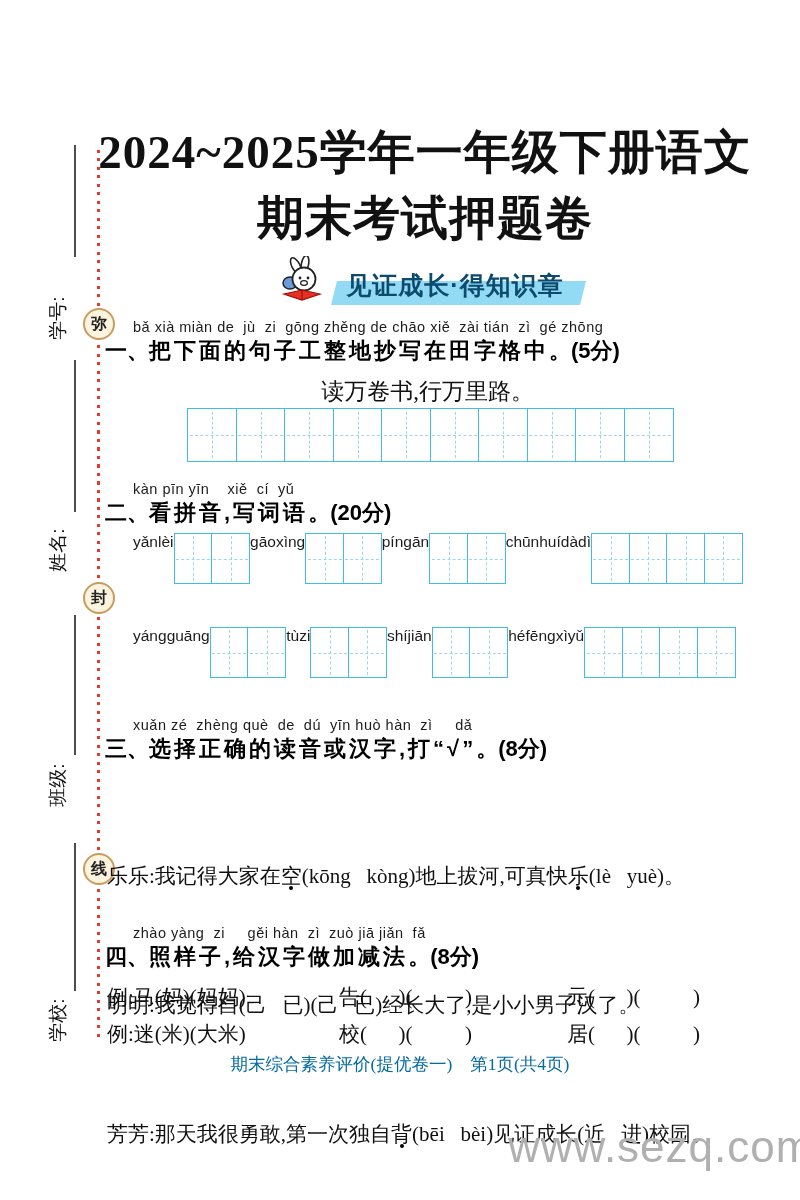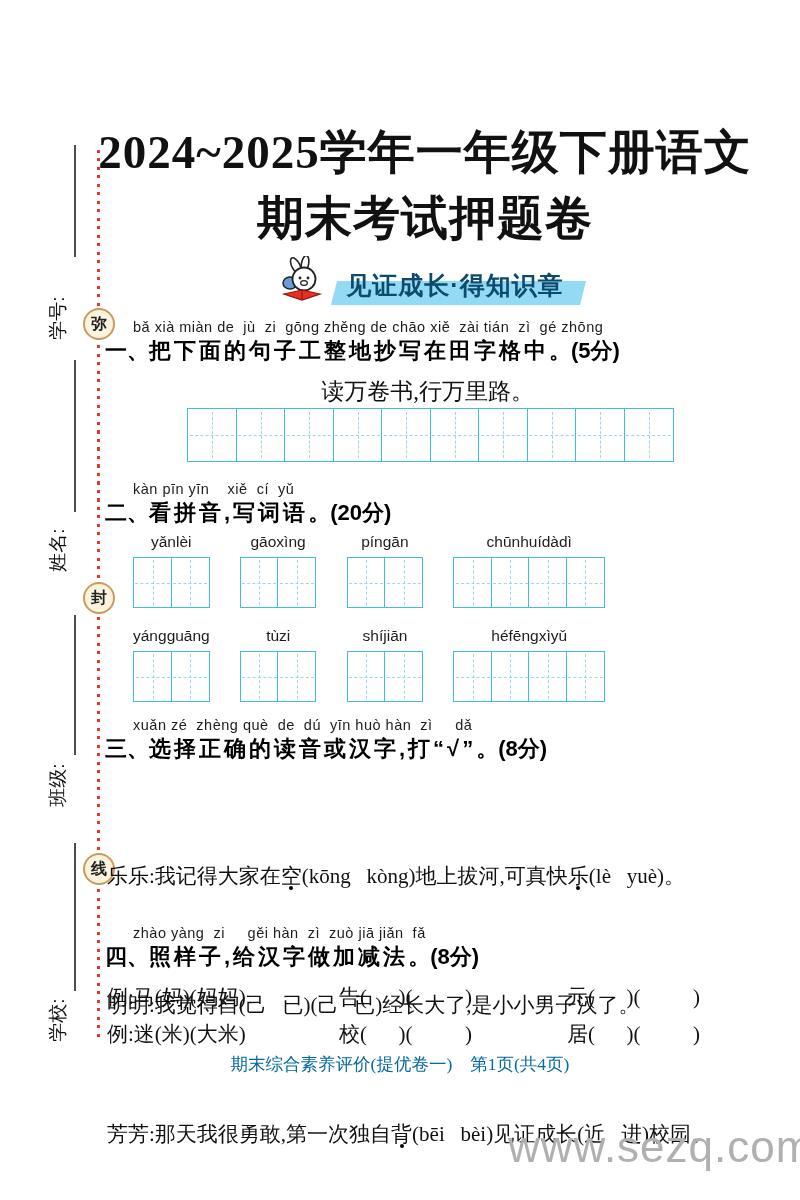--- a/index.html
+++ b/index.html
@@ -35,21 +35,21 @@
   .sentence{position:absolute;top:376px;left:0;width:100%;text-align:center;font-size:23px;}
   
   .tzrow{position:absolute;display:flex;}
   .tz{position:relative;width:39px;height:51px;border:1.5px solid #3fbce9;background:#fff;box-sizing:border-box;}
   .tz + .tz{margin-left:-1.5px;}
   .tz::before{content:"";position:absolute;left:4%;right:4%;top:50%;border-top:1.5px dashed #9bd6f1;}
   .tz::after{content:"";position:absolute;top:5%;bottom:5%;left:50%;border-left:1.5px dashed #9bd6f1;}
   .tz.big{width:50px;height:54px;}
   
   .s2row{position:absolute;left:28px;width:472px;display:flex;justify-content:space-between;}
-  .wgroup{display:flex;flex-direction:column;align-items:center;}
+  .wgroup{display:flex;flex-direction:row;}
   .gpy{display:flex;height:24px;font-family:"Liberation Sans",sans-serif;font-size:15.5px;color:#1c1c1c;}
   .gpy span{flex:1;text-align:center;white-space:nowrap;}
   .cells{display:flex;}
   
   .s3lines{position:absolute;top:769px;left:2px;width:643px;font-size:21px;line-height:43px;
            white-space:pre-wrap;}
   .s3line{display:block;}
   .emph{position:relative;}
   .emph::after{content:"";position:absolute;left:50%;bottom:-2px;width:4px;height:4px;border-radius:50%;
                background:#000;transform:translateX(-50%);}

